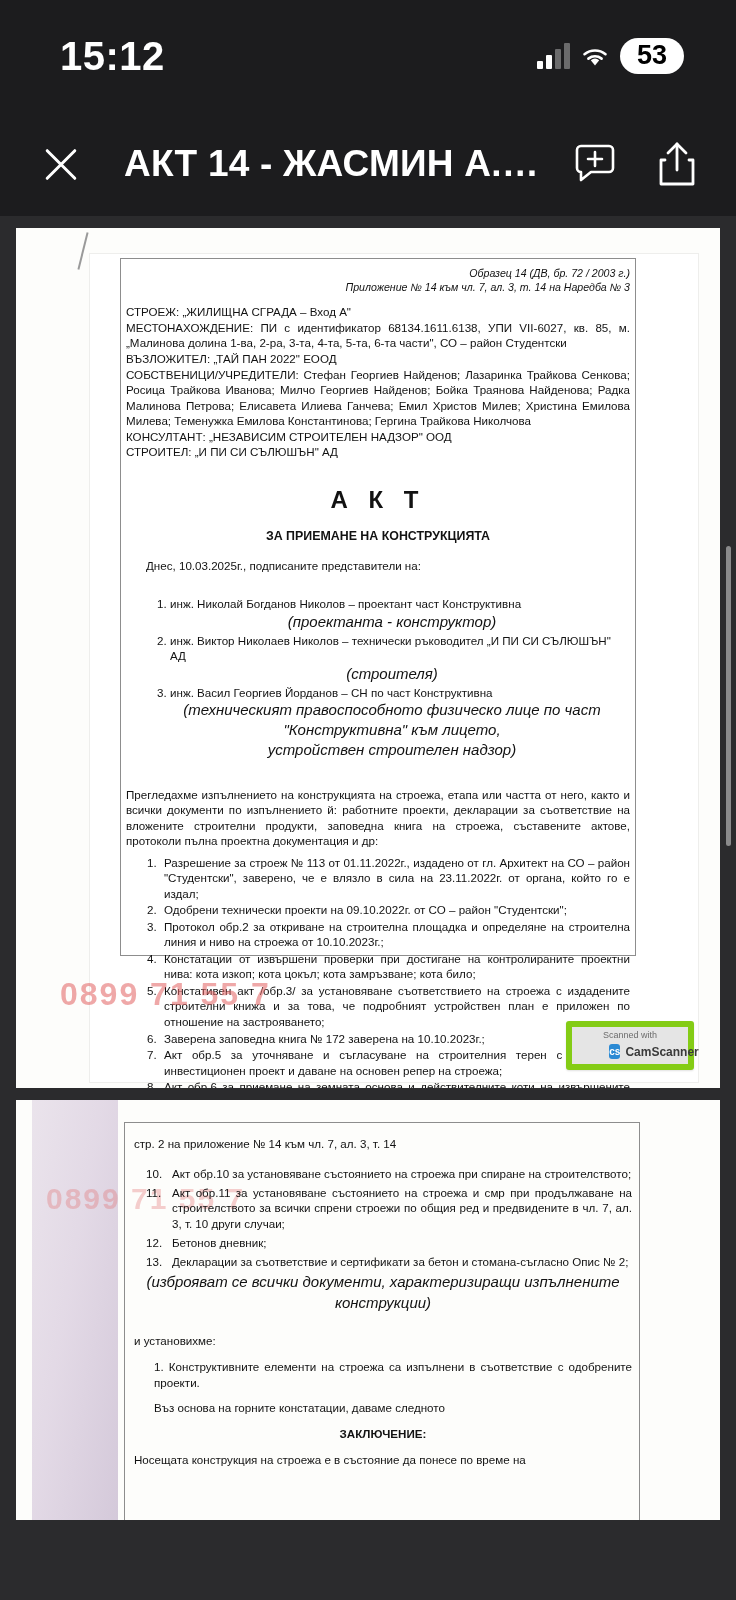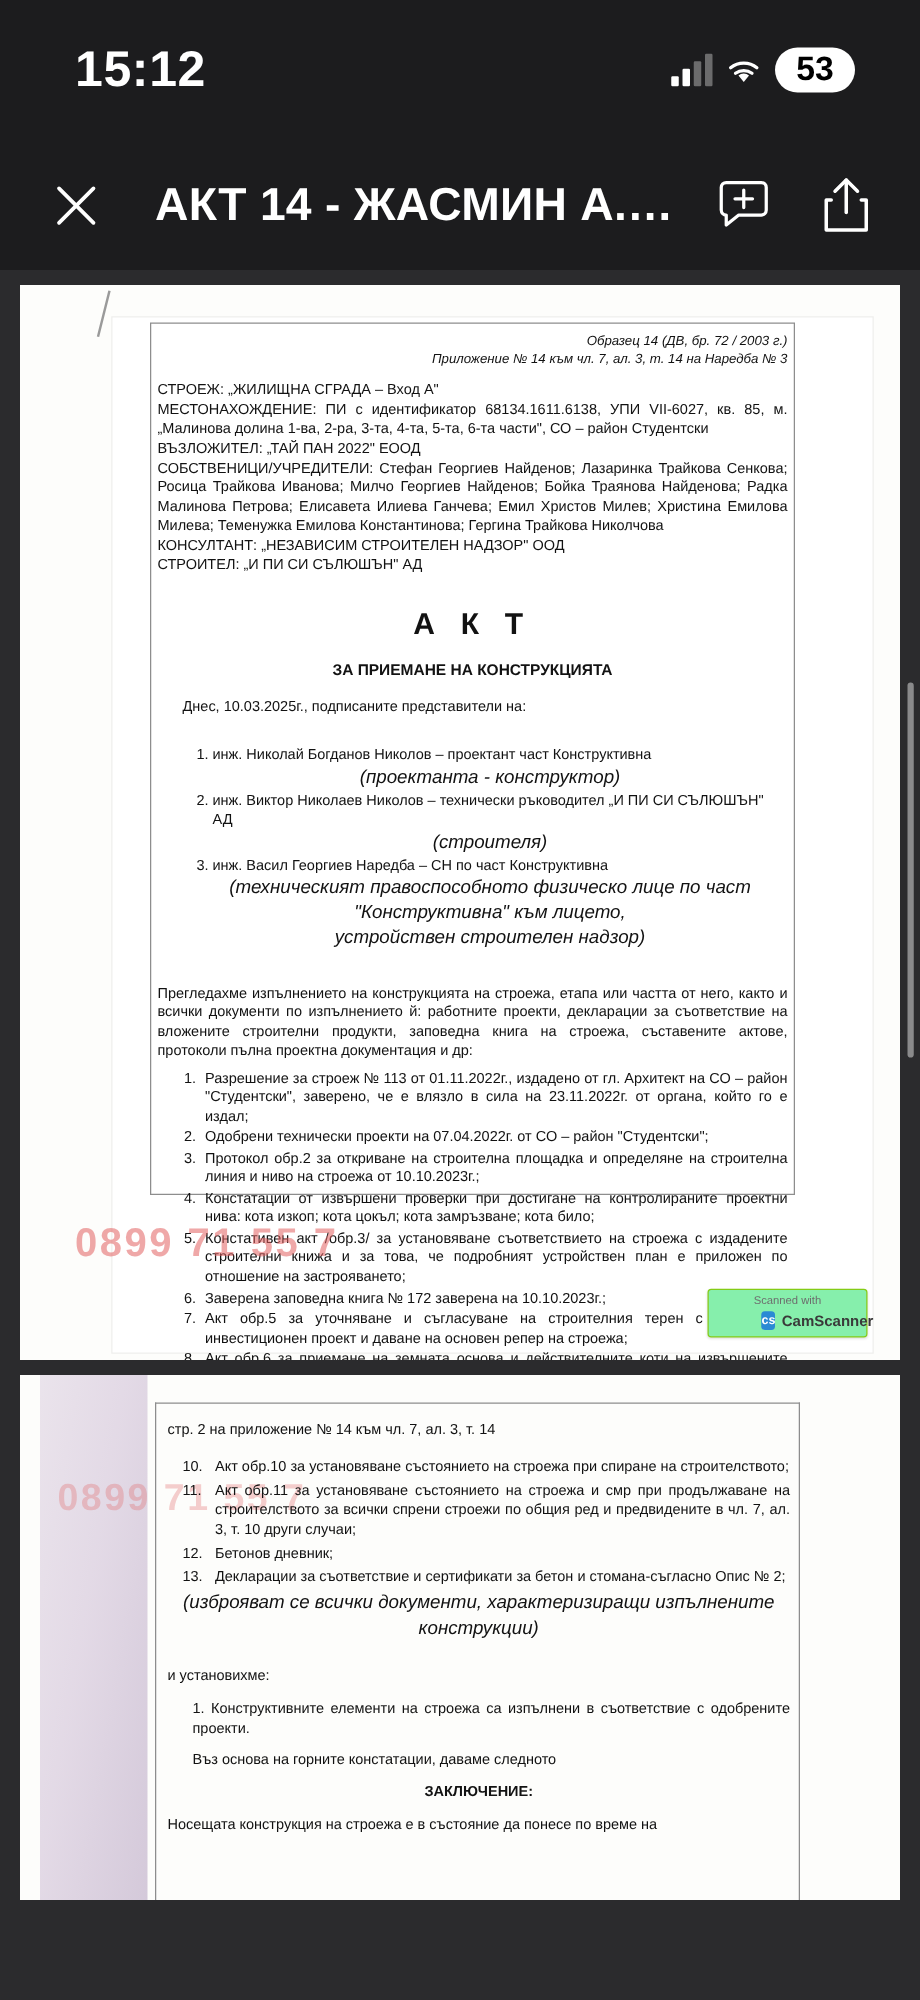--- a/index.html
+++ b/index.html
@@ -222,22 +222,22 @@
     color: rgba(226, 96, 96, .30);
     letter-spacing: 2px;
     pointer-events: none;
   }
 
   
   .cs-badge {
     position: absolute;
     right: 26px;
     bottom: 18px;
-    background: #86efac;
-    border: 1px solid #84cc16;
+    background: #e5e5e5;
+    border: 6px solid #84cc16;
     border-radius: 3px;
     padding: 4px 5px 5px;
     width: 128px;
     box-shadow: 0 1px 2px rgba(0,0,0,.12);
   }
   .cs-badge .cs-top {
     font-size: 9px;
     color: #6d6d6d;
     text-align: center;
     line-height: 1.1;
@@ -373,33 +373,33 @@
         <ol class="simple">
           <li>
             <span>инж. Николай Богданов Николов – проектант част Конструктивна</span>
             <div class="center ital small">(проектанта - конструктор)</div>
           </li>
           <li>
             <span>инж. Виктор Николаев Николов – технически ръководител „И ПИ СИ СЪЛЮШЪН" АД</span>
             <div class="center ital small">(строителя)</div>
           </li>
           <li>
-            <span>инж. Васил Георгиев Наредба – СН по част Конструктивна</span>
+            <span>инж. Васил Георгиев Йорданов – СН по част Конструктивна</span>
             <div class="center ital small">(техническият правоспособното физическо лице по част "Конструктивна" към лицето,</div>
             <div class="center ital small">устройствен строителен надзор)</div>
           </li>
         </ol>
 
         <div class="gap10"></div>
         <div class="jb">Прегледахме изпълнението на конструкцията на строежа, етапа или частта от него, както и всички документи по изпълнението й: работните проекти, декларации за съответствие на вложените строителни продукти, заповедна книга на строежа, съставените актове, протоколи пълна проектна документация и др:</div>
         <div class="gap6"></div>
 
         <ol class="numlist">
           <li>Разрешение за строеж № 113 от 01.11.2022г., издадено от гл. Архитект на СО – район "Студентски", заверено, че е влязло в сила на 23.11.2022г. от органа, който го е издал;</li>
-          <li>Одобрени технически проекти на 07.04.2022г. от СО – район "Студентски";</li>
+          <li>Одобрени технически проекти на 09.10.2022г. от СО – район "Студентски";</li>
           <li>Протокол обр.2 за откриване на строителна площадка и определяне на строителна линия и ниво на строежа от 10.10.2023г.;</li>
           <li>Констатации от извършени проверки при достигане на контролираните проектни нива: кота изкоп; кота цокъл; кота замръзване; кота било;</li>
           <li>Констативен акт /обр.3/ за установяване съответствието на строежа с издадените строителни книжа и за това, че подробният устройствен план е приложен по отношение на застрояването;</li>
           <li>Заверена заповедна книга № 172 заверена на 10.10.2023г.;</li>
           <li>Акт обр.5 за уточняване и съгласуване на строителния терен с одобрения инвестиционен проект и даване на основен репер на строежа;</li>
           <li>Акт обр.6 за приемане на земната основа и действителните коти на извършените изкопни работи;</li>
           <li>Актове обр.7 за приемане на извършените СМР по нива и елементи  на строителната конструкция – съгласно Опис № 1;</li>
         </ol>
       </div>
 

